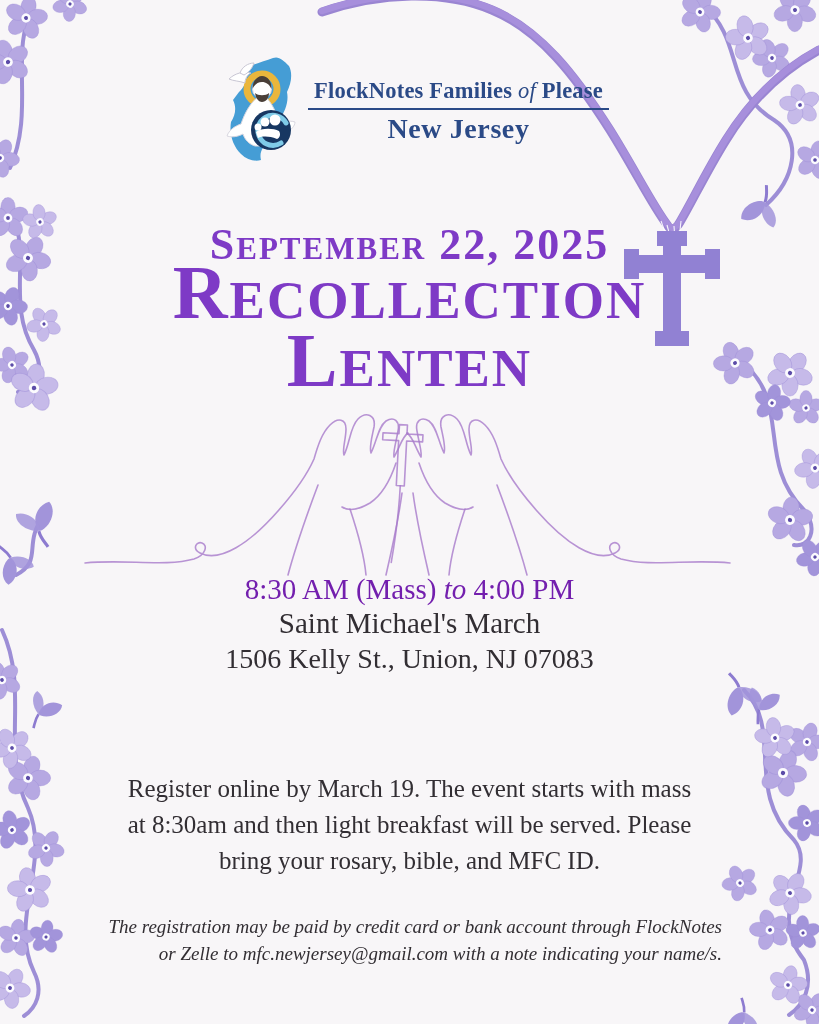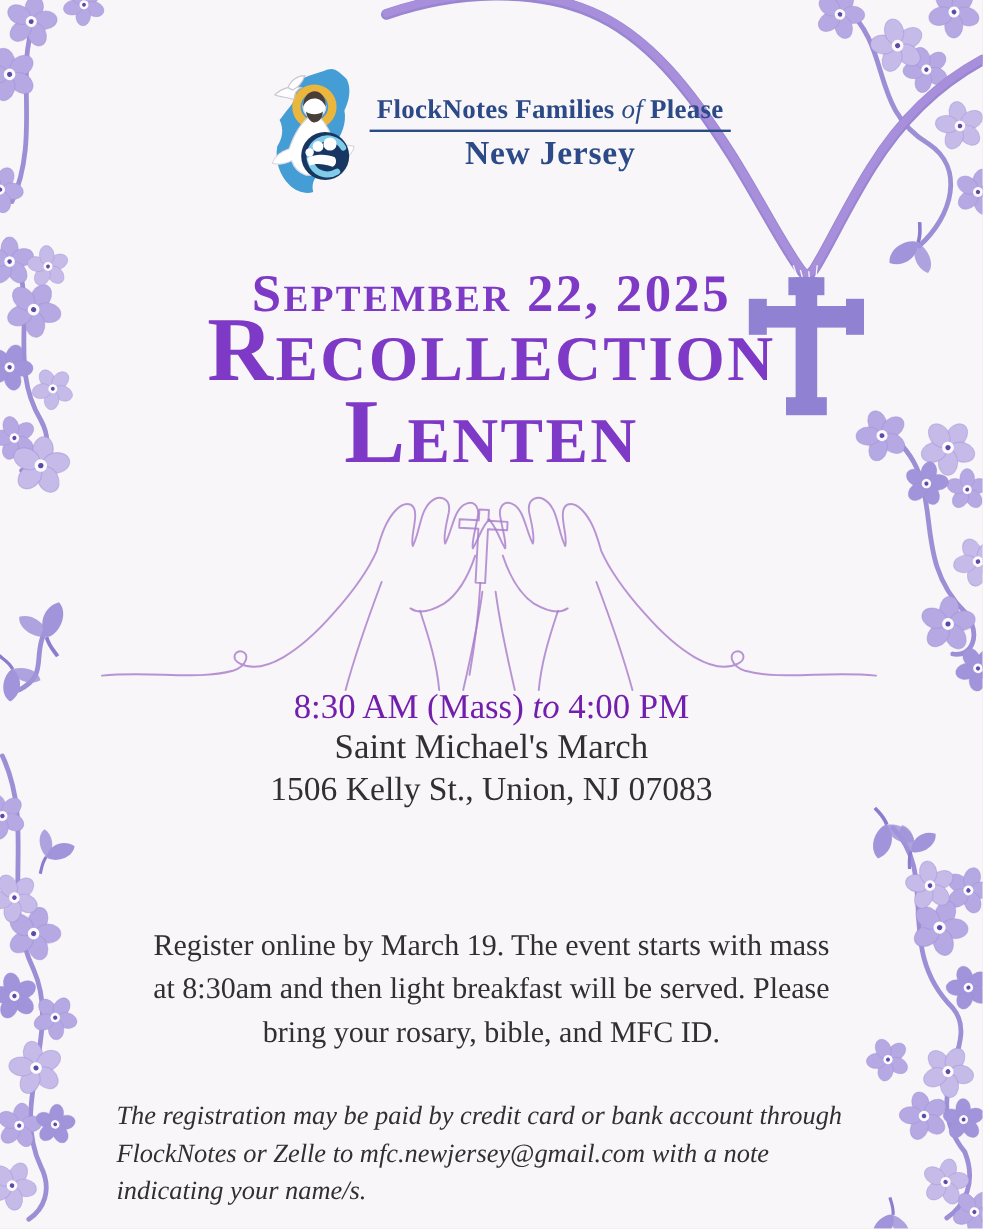--- a/index.html
+++ b/index.html
@@ -46,21 +46,21 @@
   .event-time{top:573px;left:0;right:0;text-align:center;font-size:29px;
     color:var(--deep-purple,#731fae)}
   .event-time .to{font-style:italic}
   .venue-name{top:607px;left:0;right:0;text-align:center;font-size:29px}
   .venue-address{top:643px;left:0;right:0;text-align:center;font-size:28px}
 
   
   .registration-info{top:771px;left:50%;transform:translateX(-50%);width:585px;margin:0;
     text-align:center;font-size:25px;line-height:1.44}
   .payment-note{top:914px;left:50%;transform:translateX(-50%);width:625px;margin:0;
-    text-align:left;font-style:italic;font-size:22px;line-height:1.42}
+    text-align:right;font-style:italic;font-size:19px;line-height:1.42}
 </style>
 </head>
 <body>
 
 <div class="poster">
 
   <svg width="0" height="0" style="position:absolute" aria-hidden="true">
     <defs>
       <g id="flower">
         <g class="petals">

